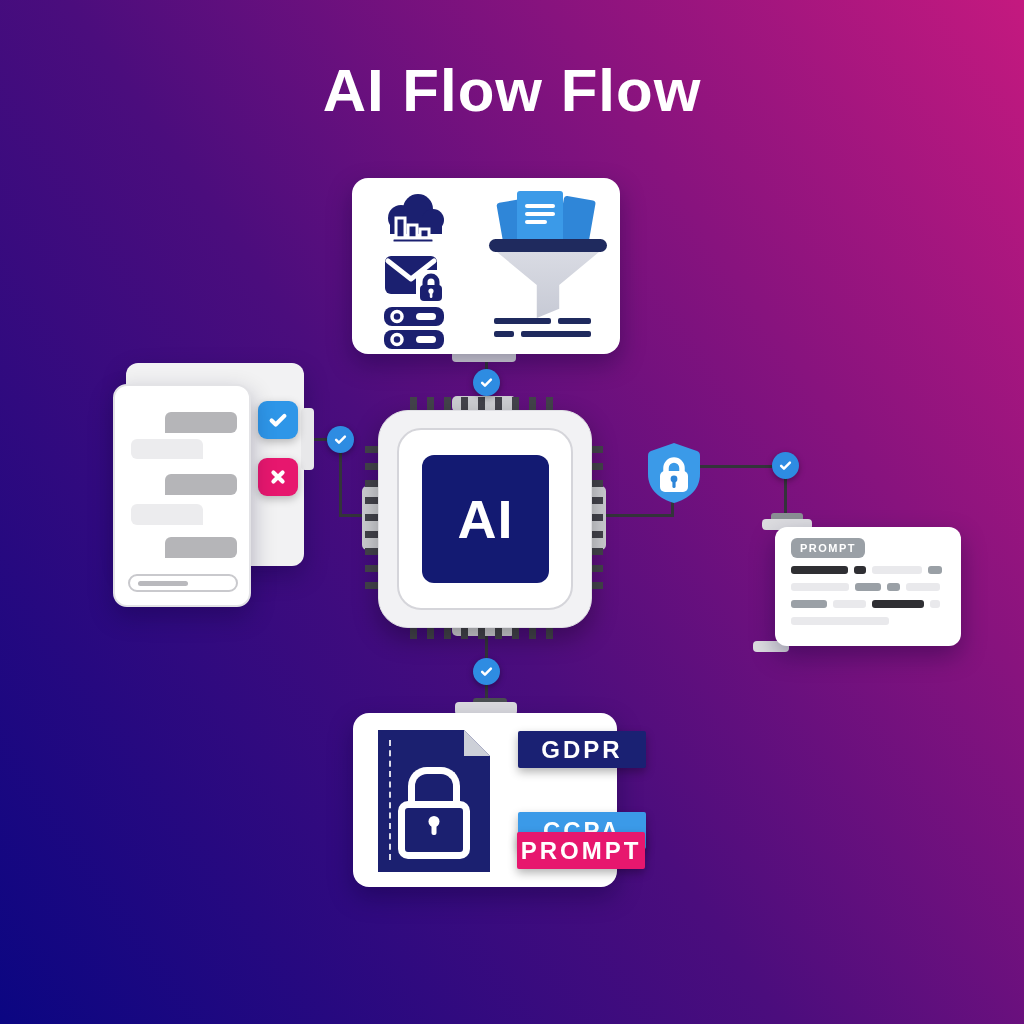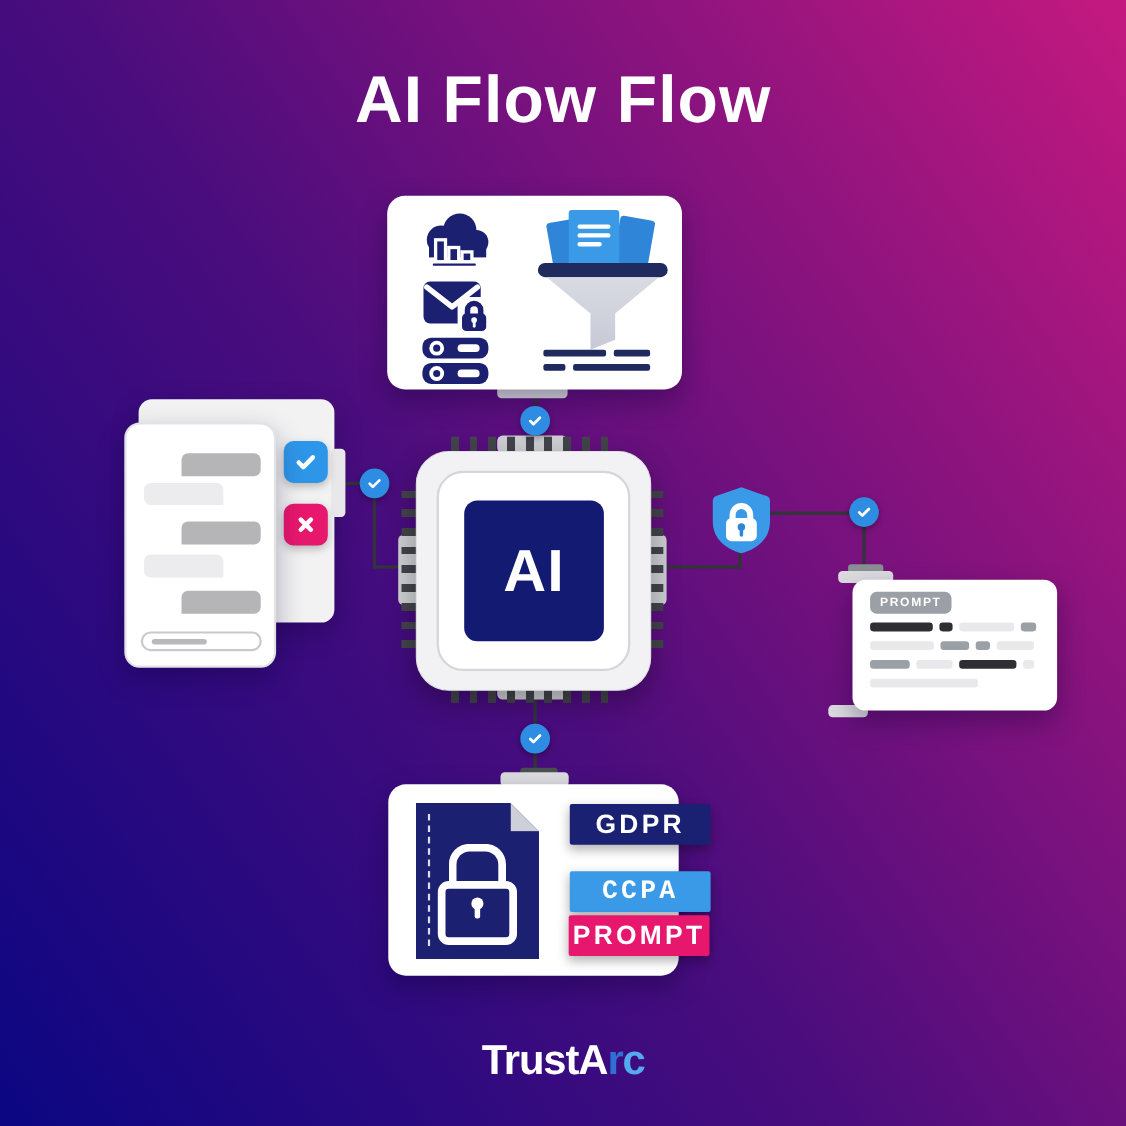--- a/index.html
+++ b/index.html
@@ -265,21 +265,21 @@
             <div class="lock-key"></div>
             <div class="lock-stem"></div>
           </div>
       </div>
     </div>
     <div class="abs doc-fold" style="left:111px;top:17px;"></div>
   </div>
   <div class="abs law-badge badge-gdpr" style="left:518px;top:731px;">
     <span>GDPR</span>
   </div>
-  <div class="abs law-badge badge-ccpa" style="left:518px;top:792px;font-family:Liberation Mono, monospace;">
+  <div class="abs law-badge badge-ccpa" style="left:518px;top:812px;">
     <span>CCPA</span>
   </div>
   <div class="abs law-badge badge-hipaa" style="left:517px;top:832px;">
     <span>PROMPT</span>
   </div>
 
   <div class="abs checkpoint" style="left:473px;top:369px;">
     <svg viewBox="0 0 24 24">
         <path d="M5 12.5l4.5 4.5L19 7.5" stroke="#fff" stroke-width="4" fill="none" stroke-linecap="round" stroke-linejoin="round"></path>
       </svg>
@@ -293,17 +293,14 @@
     <svg viewBox="0 0 24 24">
         <path d="M5 12.5l4.5 4.5L19 7.5" stroke="#fff" stroke-width="4" fill="none" stroke-linecap="round" stroke-linejoin="round"></path>
       </svg>
   </div>
   <div class="abs checkpoint" style="left:473px;top:658px;">
     <svg viewBox="0 0 24 24">
         <path d="M5 12.5l4.5 4.5L19 7.5" stroke="#fff" stroke-width="4" fill="none" stroke-linecap="round" stroke-linejoin="round"></path>
       </svg>
   </div>
 
-  <div class="abs logo">
-    <span class="w">TrustA</span><span class="b1">r</span><span class="b2">c</span>
-  </div>
 
 </div>
 
 </body></html>

